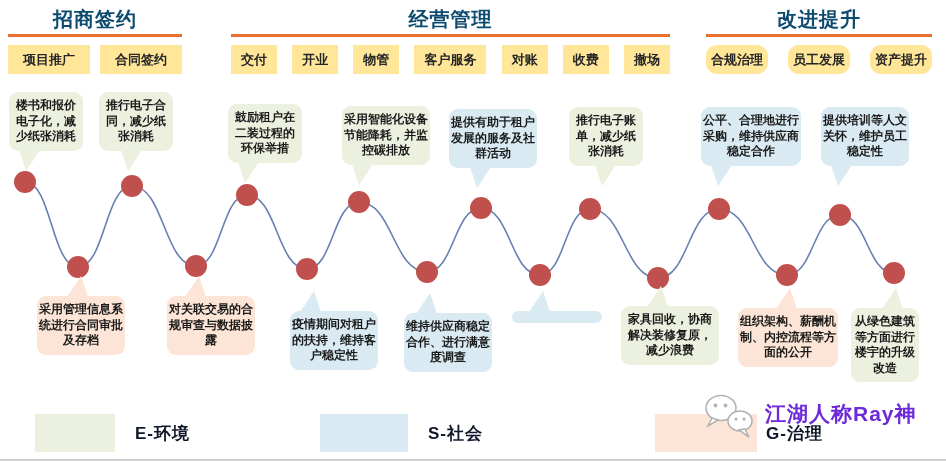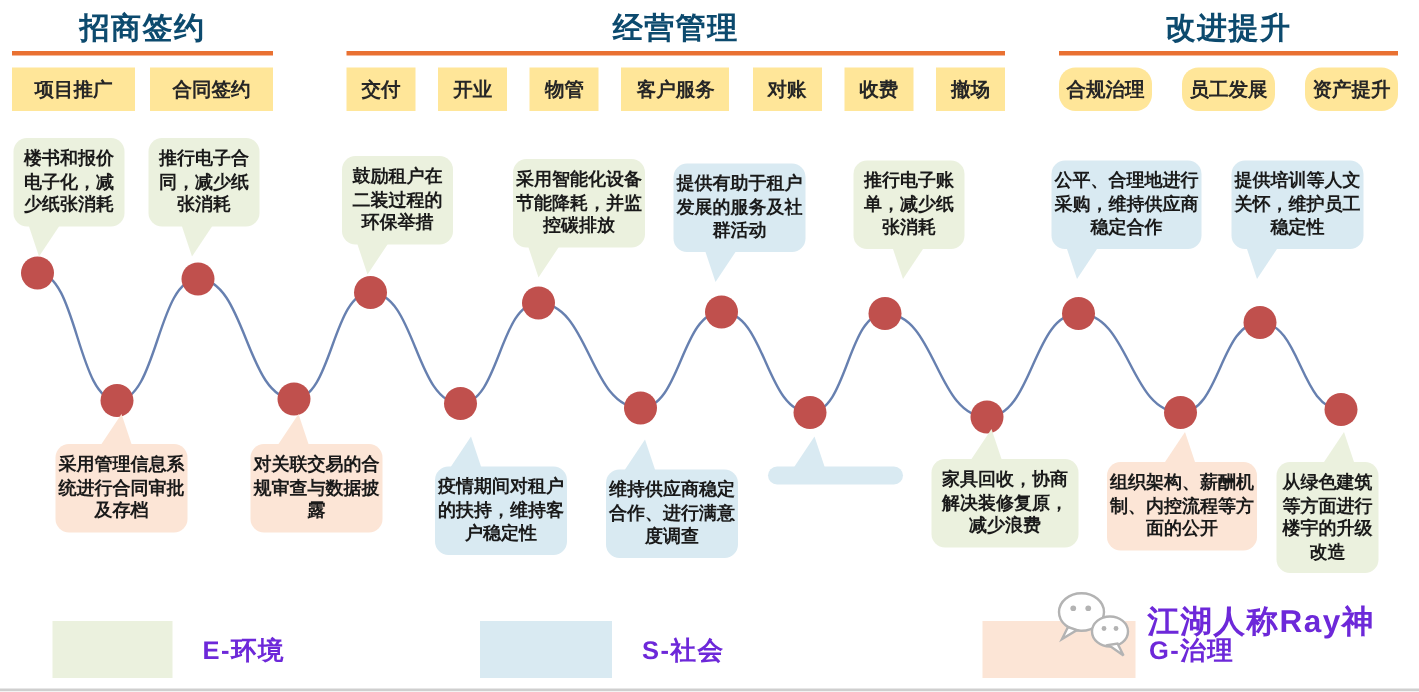--- a/index.html
+++ b/index.html
@@ -54,21 +54,21 @@
     border-bottom:21px solid transparent;
   }
   .callout.top.cat-E .tail{border-top-color:var(--E);}
   .callout.top.cat-S .tail{border-top-color:var(--S);}
   .callout.bottom.cat-E .tail{border-bottom-color:var(--E);}
   .callout.bottom.cat-S .tail{border-bottom-color:var(--S);}
   .callout.bottom.cat-G .tail{border-bottom-color:var(--G);}
   
   .legend-item{position:absolute;top:414px;display:flex;align-items:center;z-index:3;}
   .legend-swatch{height:38px;}
-  .legend-label{font-size:17px;font-weight:bold;color:#6d28d9;margin-left:20px;letter-spacing:1px;}
+  .legend-label{font-size:17px;font-weight:bold;color:#0f172a;margin-left:20px;letter-spacing:1px;}
   #legend-e{left:35px;}  #legend-e .legend-swatch{width:80px;background:var(--E);}
   #legend-s{left:320px;} #legend-s .legend-swatch{width:88px;background:var(--S);}
   #legend-g{left:655px;} #legend-g .legend-swatch{width:102px;background:var(--G);margin-left:0;}
   #legend-g .legend-label{margin-left:9px;}
   
   .watermark{
     position:absolute;left:700px;top:392px;z-index:5;
     display:flex;align-items:flex-start;
   }
   .watermark-text{

